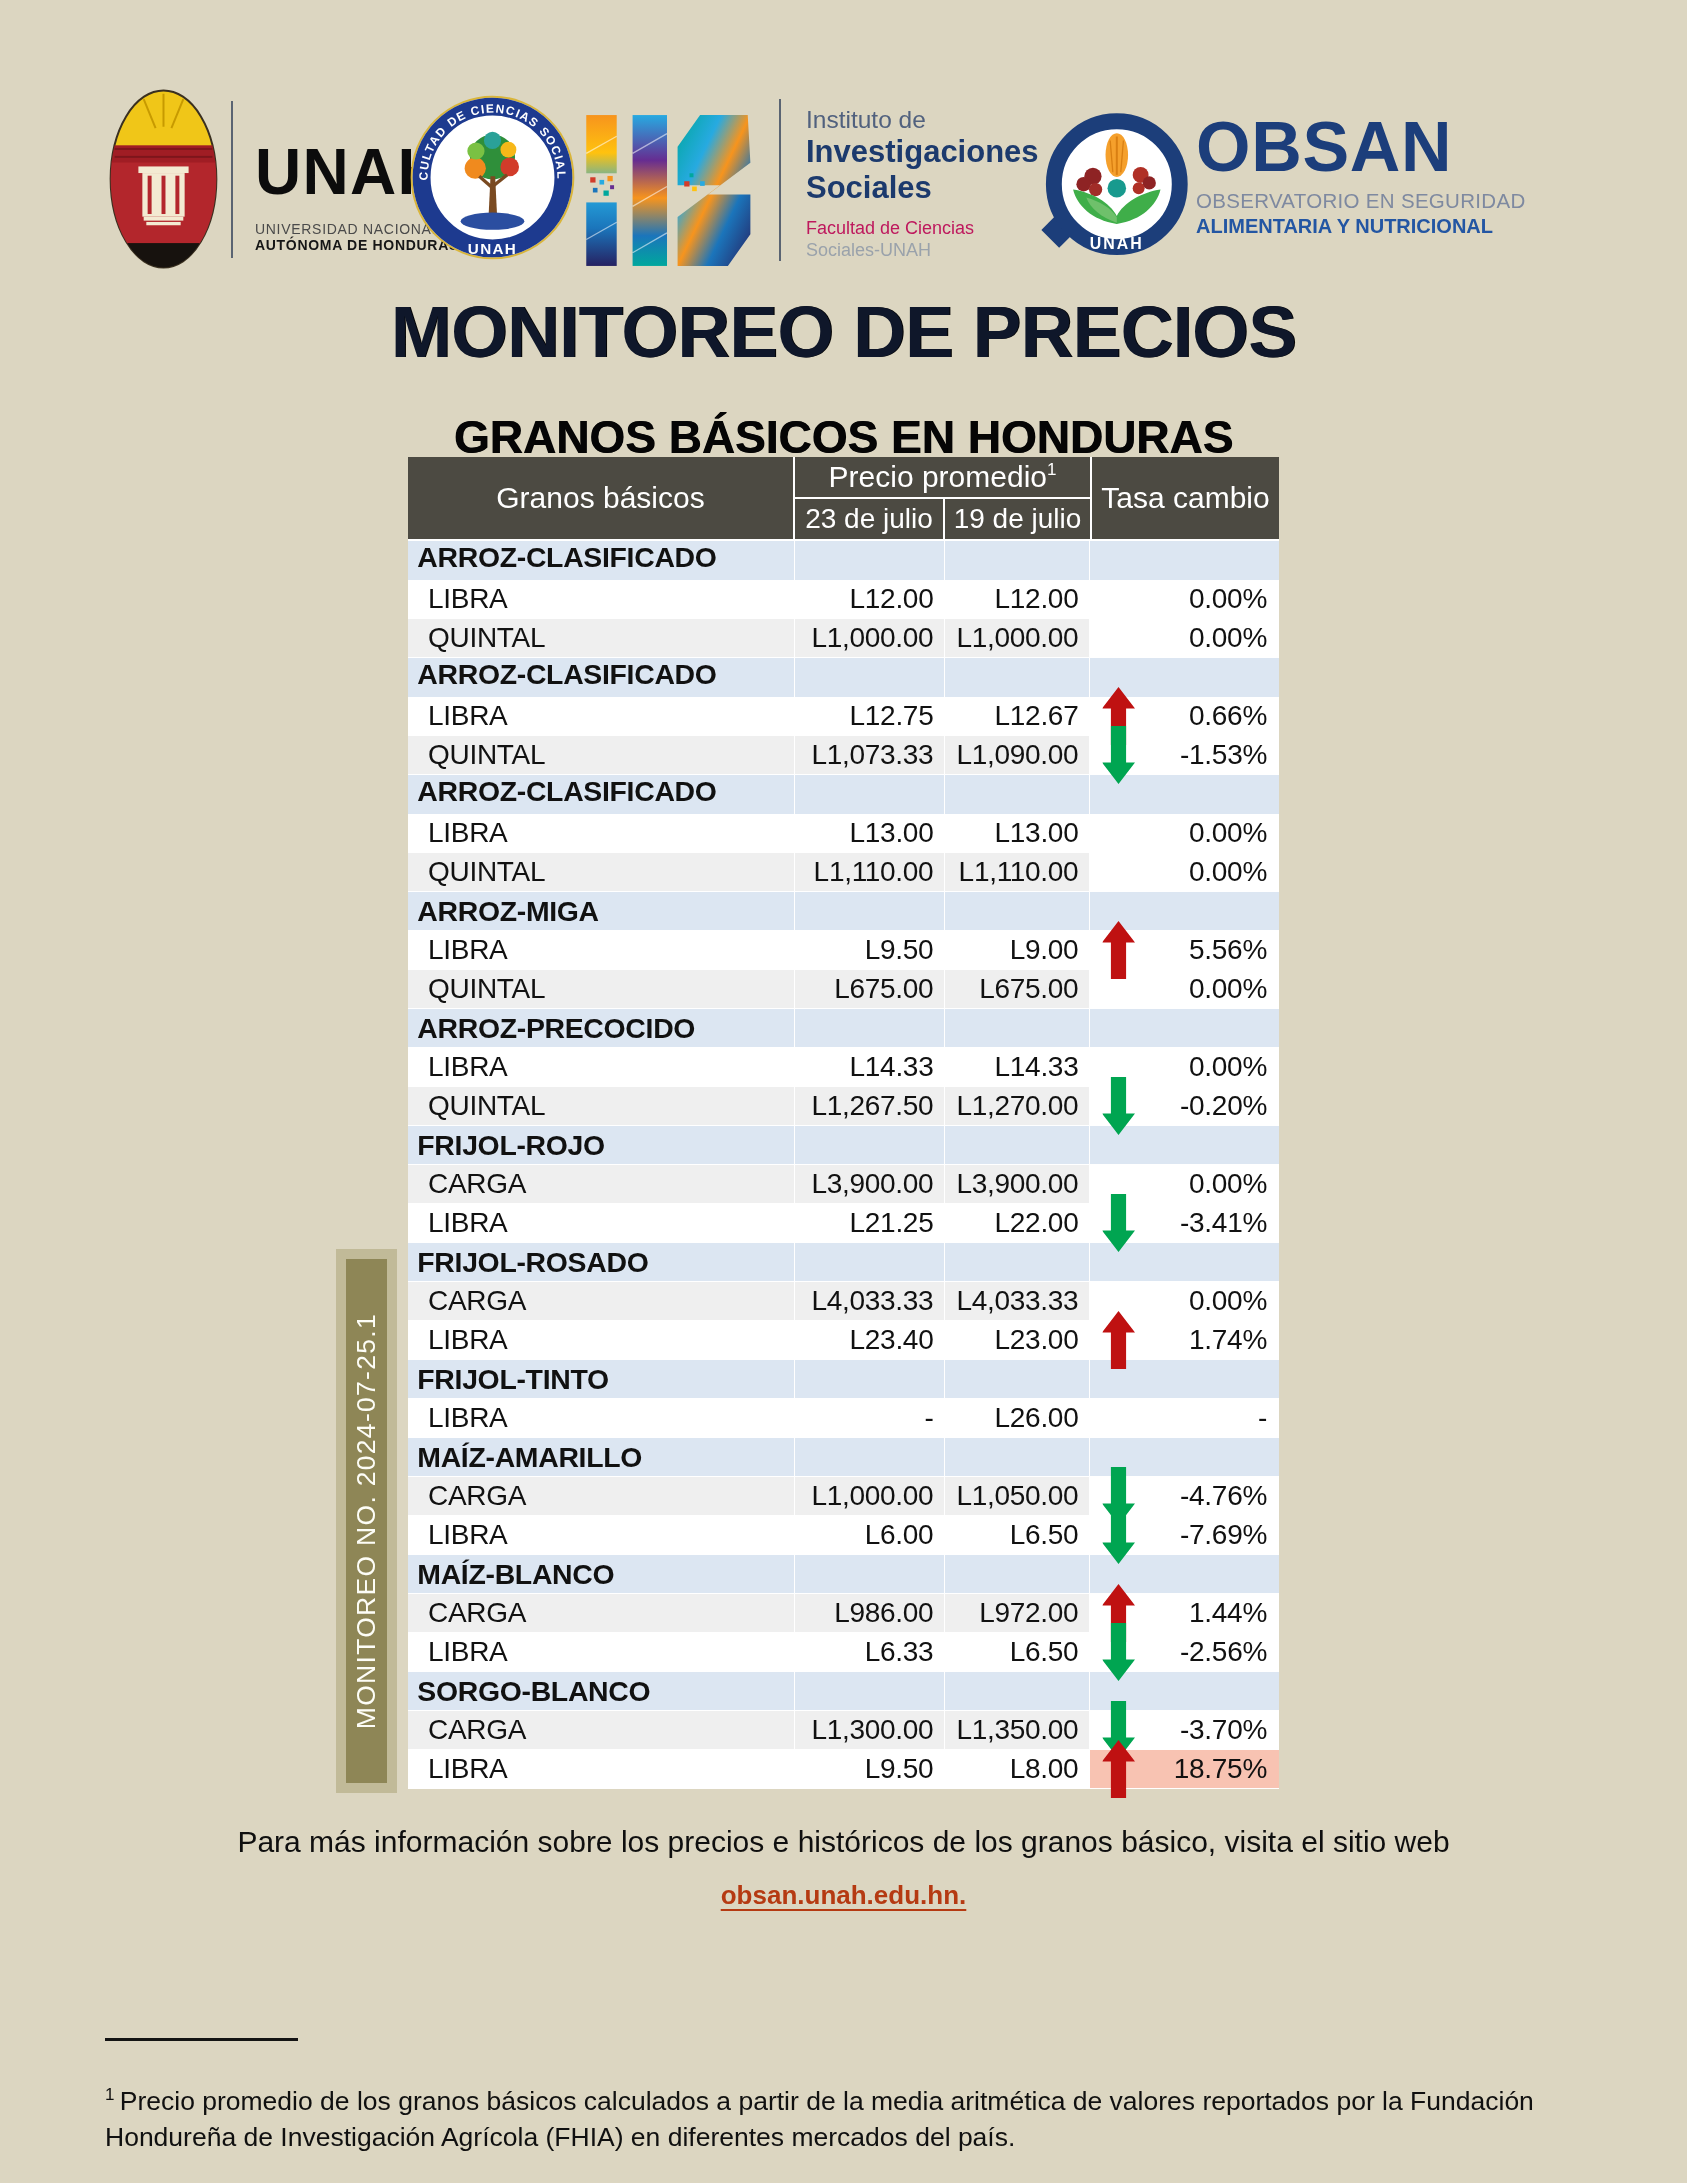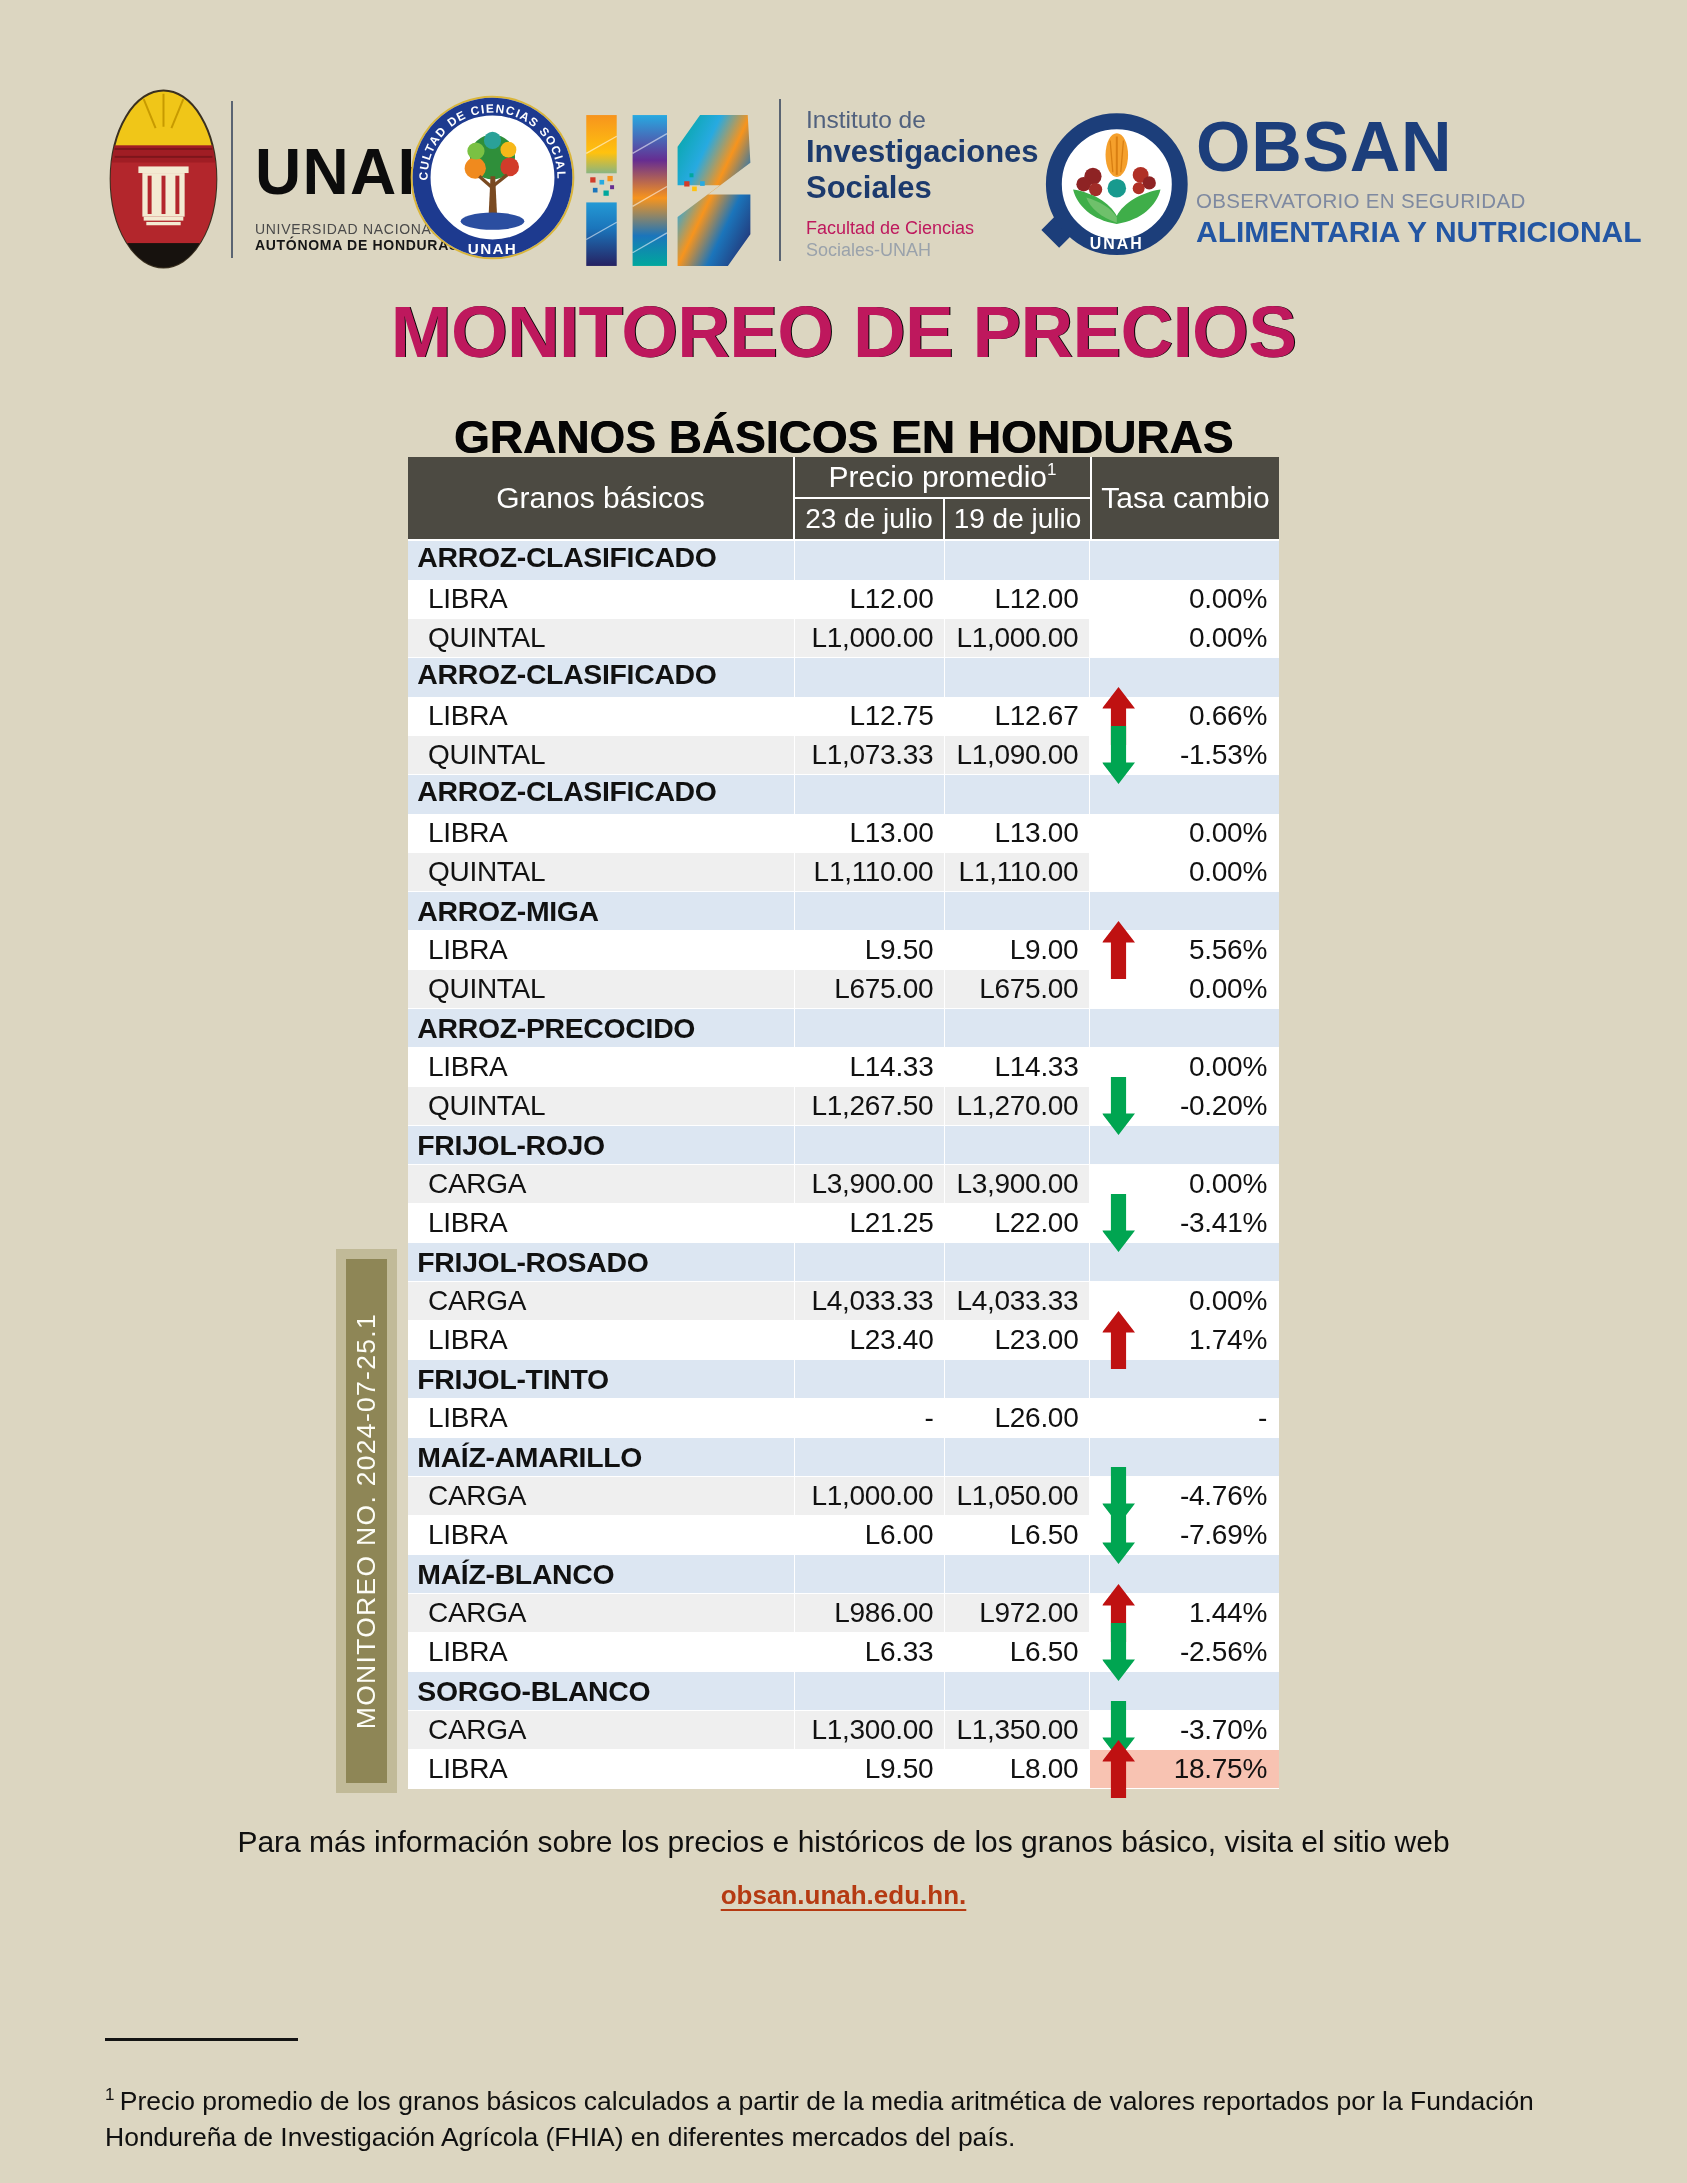--- a/index.html
+++ b/index.html
@@ -19,25 +19,25 @@
 
   .iis-text{position:absolute;left:806px;top:106px;line-height:1.16;}
   .it-l1{font-size:24.5px;color:#51617e;}
   .it-l2,.it-l3{font-size:31px;font-weight:bold;color:#1c3a6d;}
   .it-s1{margin-top:10.6px;font-size:18px;color:#be185d;line-height:1.25;}
   .it-s2{font-size:18px;color:#9aa2ab;line-height:1.25;}
 
   .obsan-text{position:absolute;left:1196px;top:114px;}
   .obsan-big{font-size:70px;font-weight:bold;color:#1c3e7b;line-height:.95;letter-spacing:0.7px;}
   .obsan-l1{margin-top:8px;font-size:20.5px;color:#7e89a0;letter-spacing:0.3px;}
-  .obsan-l2{margin-top:2.6px;font-size:30px;font-weight:bold;color:#2356a3;}
+  .obsan-l2{margin-top:2.6px;font-size:20px;font-weight:bold;color:#2356a3;}
 
   
   .title{position:absolute;left:0;top:290px;width:100%;text-align:center;
-         font-size:73px;font-weight:bold;letter-spacing:-0.7px;color:#be185d;
+         font-size:73px;font-weight:bold;letter-spacing:-0.7px;color:#0f172a;
          text-shadow:1px 0 0 #050505;}
   .subtitle{position:absolute;left:0;top:378px;width:100%;text-align:center;
             font-size:46px;font-weight:bold;color:#050505;text-shadow:0.7px 0 0 #050505;margin-top:32px;}
 
   
   .ptable{position:absolute;left:408px;top:457px;width:871px;}
   .thead{display:grid;grid-template-columns:387px 150px 145px 189px;
          grid-template-rows:42px 40px;background:#4c4a42;color:#fff;
          border-bottom:2px solid #fff;box-sizing:border-box;}
   .thead div{display:flex;align-items:center;justify-content:center;box-sizing:border-box;}

